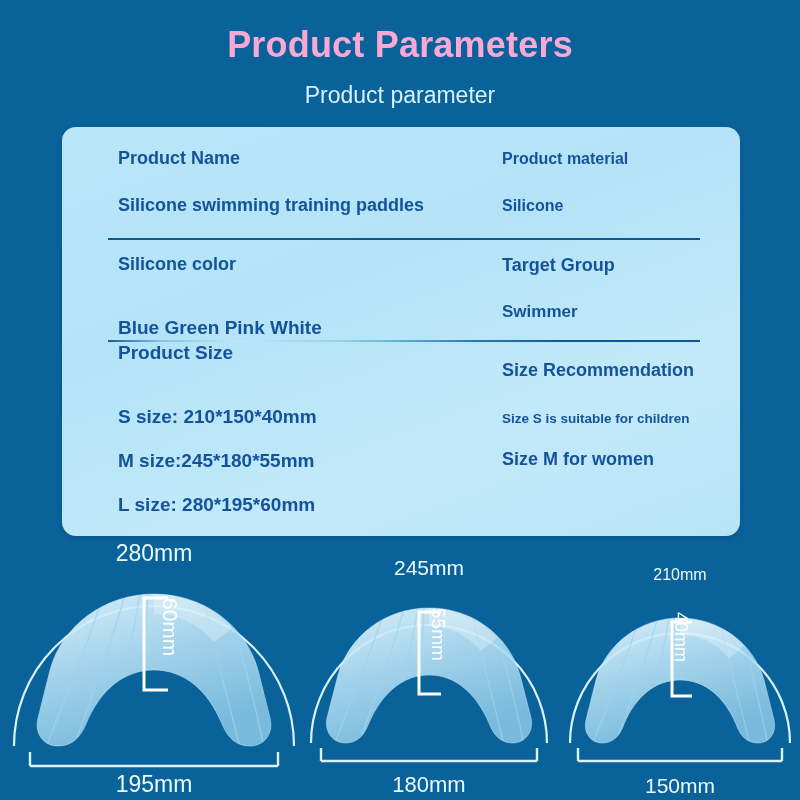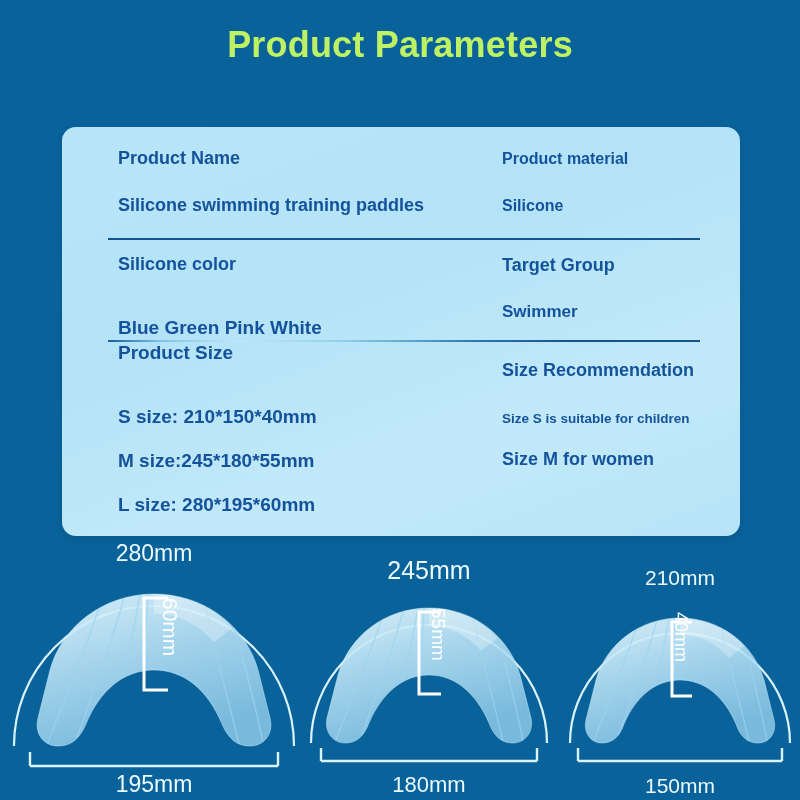--- a/index.html
+++ b/index.html
@@ -12,21 +12,21 @@
   #page {
     position:relative;
     width:800px; height:800px;
     background:#0a629b;
   }
 
   
   .title {
     position:absolute; left:0; top:24px; width:800px;
     text-align:center;
-    font-size:36px; font-weight:bold; color:#bef264;
+    font-size:36px; font-weight:bold; color:#f9a8d4;
     letter-spacing:0.2px;
   }
   .subtitle {
     position:absolute; left:0; top:82px; width:800px;
     text-align:center;
     font-size:23px; font-weight:normal; color:#d7f2fb;
   }
 
   
   .panel {
@@ -74,22 +74,22 @@
     position:absolute; top:0; height:260px;
   }
   .p-l { left:8px;  width:292px; }
   .p-m { left:305px; width:248px; }
   .p-s { left:562px; width:236px; }
 
   .arc-label {
     position:absolute; top:0; width:100%; text-align:center;
     color:#eafaff; font-size:23px; font-weight:normal;
   }
-  .p-m .arc-label { top:16px; font-size:25px; }
-  .p-s .arc-label { top:26px; font-size:21px; }
+  .p-m .arc-label { top:16px; font-size:21px; }
+  .p-s .arc-label { top:26px; font-size:16px; }
 
   .bottom-label {
     position:absolute; bottom:2px; width:100%; text-align:center;
     color:#eafaff; font-size:23px; font-weight:normal;
   }
   .p-m .bottom-label { font-size:22px; }
   .p-s .bottom-label { font-size:21px; }
 
   .fig { position:absolute; left:0; width:100%; }
   .p-l .fig { top:26px; height:196px; }
@@ -109,20 +109,21 @@
   .p-s .vdim { left:110px; top:72px; font-size:18px; }
 
   svg { display:block; overflow:visible; }
 </style>
 </head>
 <body>
 
 <div id="page">
 
   <div class="title">Product Parameters</div>
+  <div class="subtitle">Product parameter</div>
 
   <div class="panel">
     <div class="panel-inner">
 
       <div class="divider d1"></div>
       <div class="divider d2"></div>
 
       <div class="cell lx f18" style="top:22px;">Product Name</div>
       <div class="cell lx f18" style="top:69px;">Silicone swimming training paddles</div>
       <div class="cell rx f16" style="top:23px;">Product material</div>

